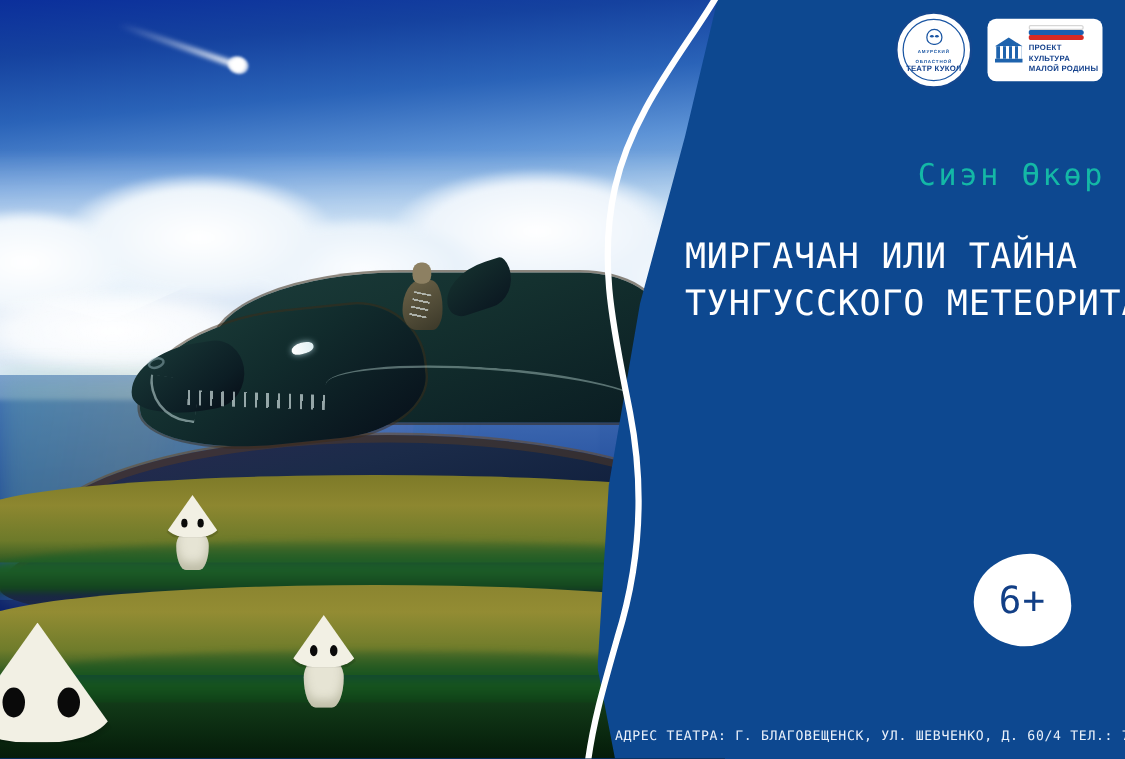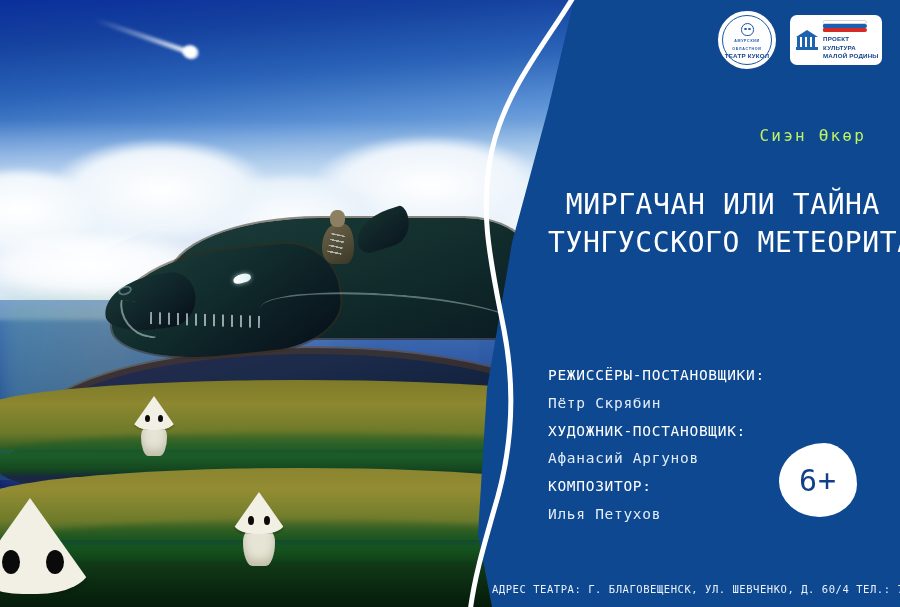--- a/index.html
+++ b/index.html
@@ -265,27 +265,27 @@
   .lp-right{display:flex;flex-direction:column;gap:1px;min-width:0;}
   .lp-flag{width:44px;height:13px;position:relative;margin-bottom:1px;}
   .lp-flag i{position:absolute;left:0;height:4px;width:44px;border-radius:6px 9px 9px 6px;display:block;}
   .lp-flag .f1{top:0;background:#ffffff;border:.8px solid #d6d6d6;box-sizing:border-box;}
   .lp-flag .f2{top:4.3px;background:#1a5fb0;}
   .lp-flag .f3{top:8.6px;background:#d62a25;}
   .lp-t{font-size:6.2px;font-weight:700;color:#14418c;letter-spacing:.2px;line-height:1.26;white-space:nowrap;}
 
   
   .author{
-    position:absolute;right:34px;top:126px;color:#bef264;
-    font-size:16px;letter-spacing:2.2px;font-weight:400;z-index:5;
+    position:absolute;right:16px;top:126px;color:#14b8a6;
+    font-size:24px;letter-spacing:2.2px;font-weight:400;z-index:5;
     font-family:"DejaVu Sans Mono","Liberation Mono",monospace;
   }
   .title{
     position:absolute;left:548px;right:20px;top:186px;z-index:5;
-    color:#ffffff;text-align:right;
+    color:#ffffff;
     font-size:28px;line-height:1.34;letter-spacing:.6px;font-weight:400;
     font-family:"DejaVu Sans Mono","Liberation Mono",monospace;
     text-transform:uppercase;
   }
   .title .ln{display:block;white-space:nowrap;}
   .credits{
     position:absolute;left:548px;top:362px;z-index:5;color:#ffffff;
     font-size:14.5px;line-height:1.92;letter-spacing:.7px;
     font-family:"DejaVu Sans Mono","Liberation Mono",monospace;
   }
@@ -415,25 +415,17 @@
     </div>
   </div>
 
   <div class="author">Сиэн Өкөр</div>
 
   <div class="title">
     <span class="ln">Миргачан или тайна</span>
     <span class="ln">тунгусского метеорита</span>
   </div>
 
-  <div class="credits">
-    <span class="role">Режиссёры-постановщики:</span>
-    <span class="person">Пётр Скрябин</span>
-    <span class="role">Художник-постановщик:</span>
-    <span class="person">Афанасий Аргунов</span>
-    <span class="role">Композитор:</span>
-    <span class="person">Илья Петухов</span>
-  </div>
 
   <div class="age">6+</div>
 
   <div class="footer">Адрес театра: г. Благовещенск, ул. Шевченко, д. 60/4   Тел.: 77-26-36</div>
 </div>
 
 </body></html>

